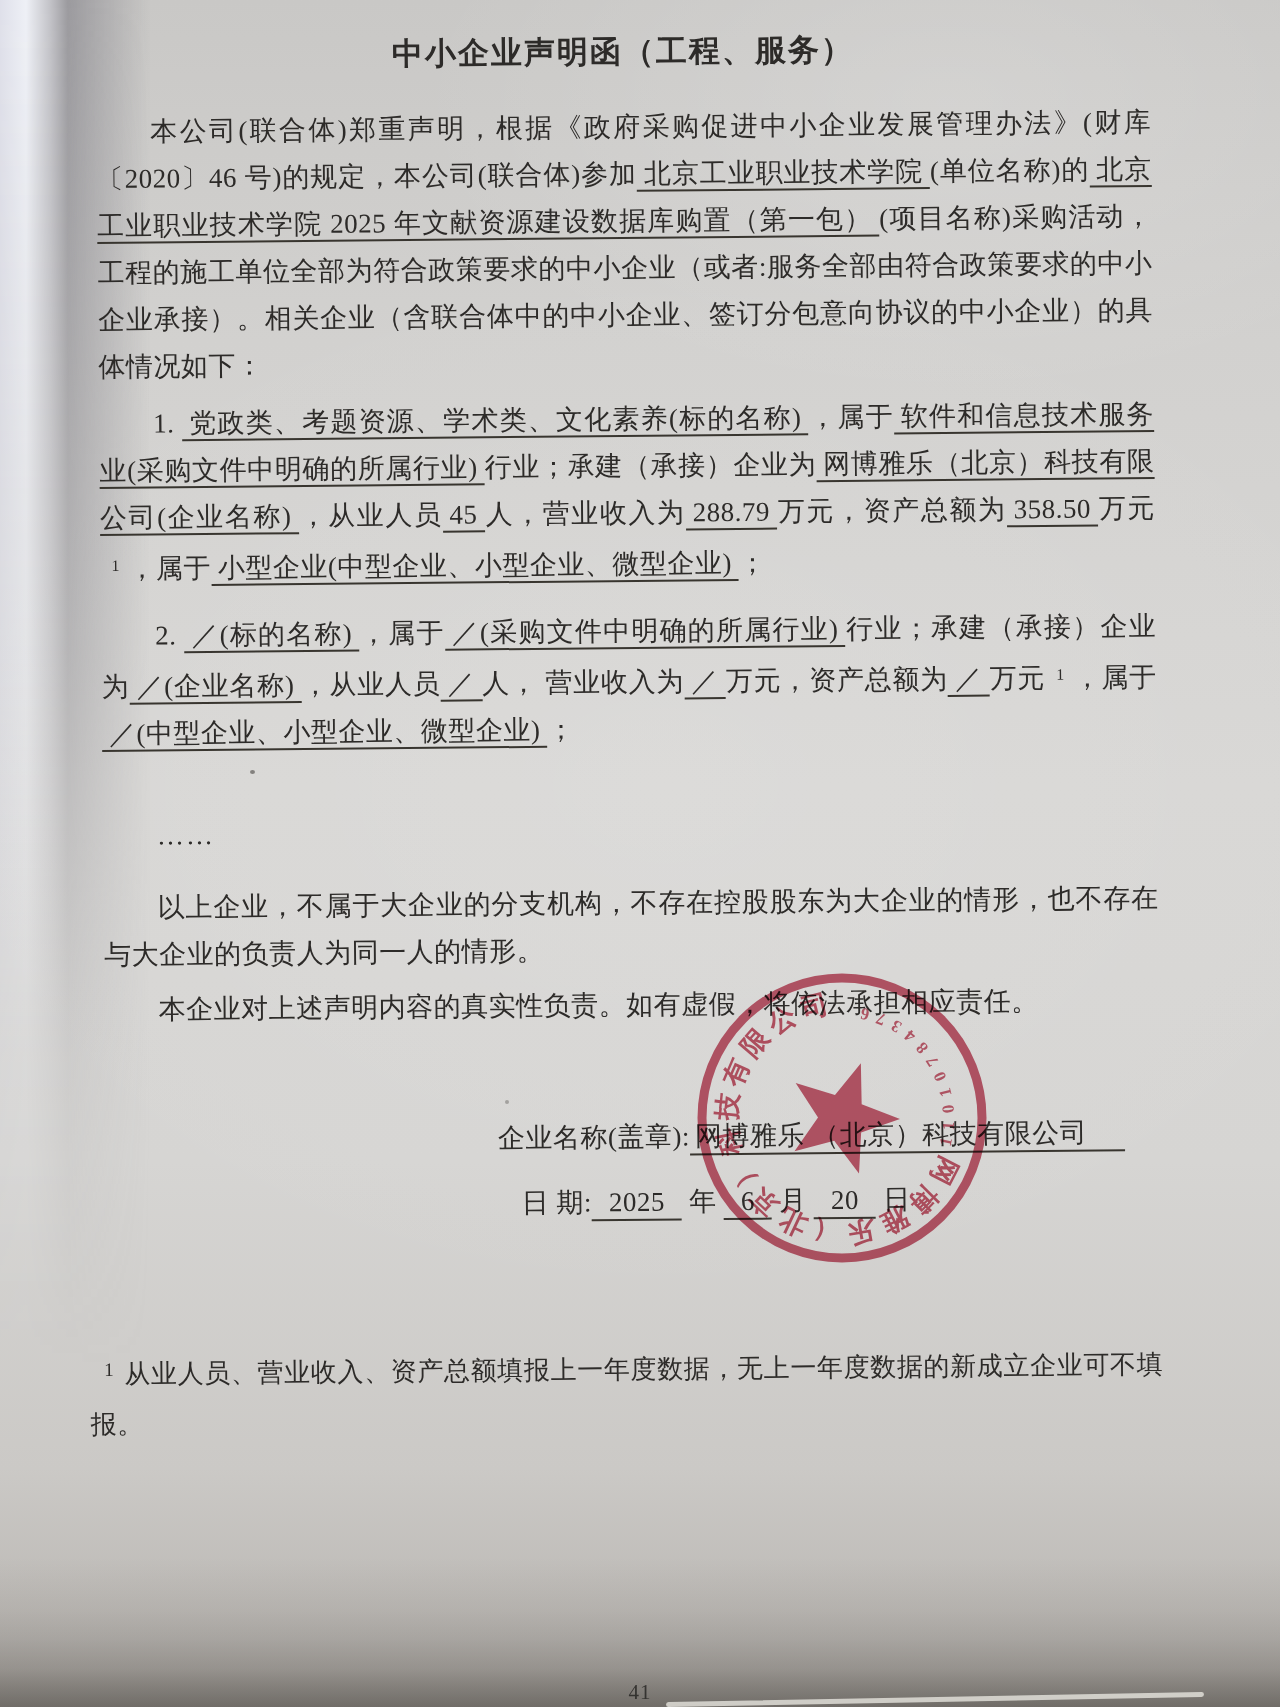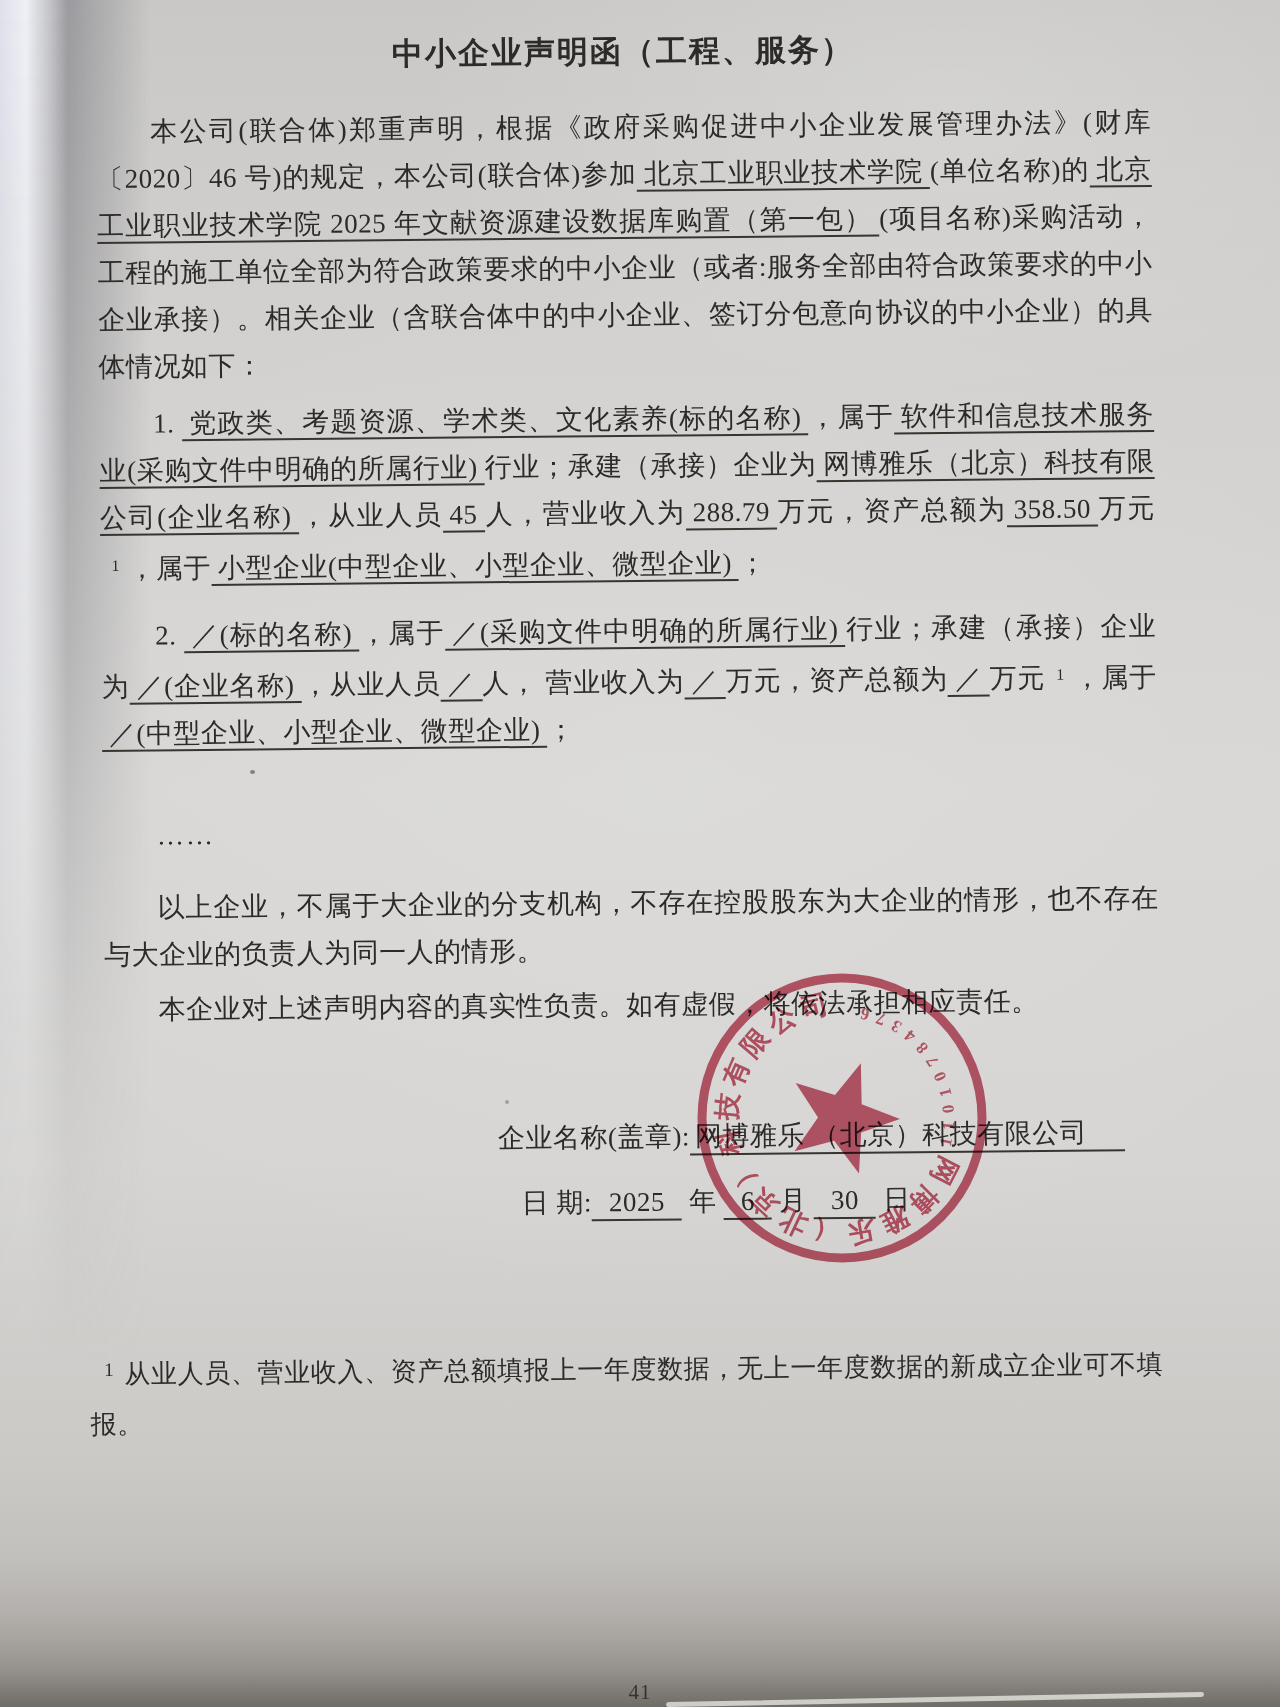--- a/index.html
+++ b/index.html
@@ -77,21 +77,21 @@
     <p class="para item2"><span>2. </span><span class="u">／(标的名称)</span><span>，属于</span><span class="u">／(采购文件中明确的所属行业)</span><span>行业；承建（承接）企业为</span><span class="u">／(企业名称)</span><span>，从业人员</span><span class="u">／</span><span>人， 营业收入为</span><span class="u">／</span><span>万元，资产总额为</span><span class="u">／</span><span>万元</span><span class="inline-sup">1</span><span>，属于</span><span class="u">／(中型企业、小型企业、微型企业)</span><span>；</span></p>
 
     <p class="ellipsis-line">……</p>
 
     <p class="para decl1">以上企业，不属于大企业的分支机构，不存在控股股东为大企业的情形，也不存在与大企业的负责人为同一人的情形。</p>
 
     <p class="para decl2">本企业对上述声明内容的真实性负责。如有虚假，将依法承担相应责任。</p>
 
     <p class="sign-line"><span>企业名称(盖章):</span><span class="u sign-u">网博雅乐 （北京）科技有限公司</span></p>
 
-    <p class="date-line"><span>日  期:</span><span class="u">2025</span> <span>年</span> <span class="u">6</span> <span>月</span> <span class="u">30</span> <span>日</span></p>
+    <p class="date-line"><span>日  期:</span><span class="u">2025</span> <span>年</span> <span class="u">6</span> <span>月</span> <span class="u">20</span> <span>日</span></p>
 
     <p class="footnote"><span class="fn-marker">1</span><span>从业人员、营业收入、资产总额填报上一年度数据，无上一年度数据的新成立企业可不填报。</span></p>
   </div>
 
   <div class="stamp">
     <svg width="300" height="300" viewBox="0 0 300 300">
       <circle cx="150" cy="150" r="140" fill="none" stroke-width="9" opacity="0.92" stroke="#c03a52"></circle>
       <g transform="rotate(-125 150 150)">
         <defs>
           <path id="arcName" d="M 63.2 210.8 A 106 106 0 1 1 236.8 210.8" fill="none"></path>

